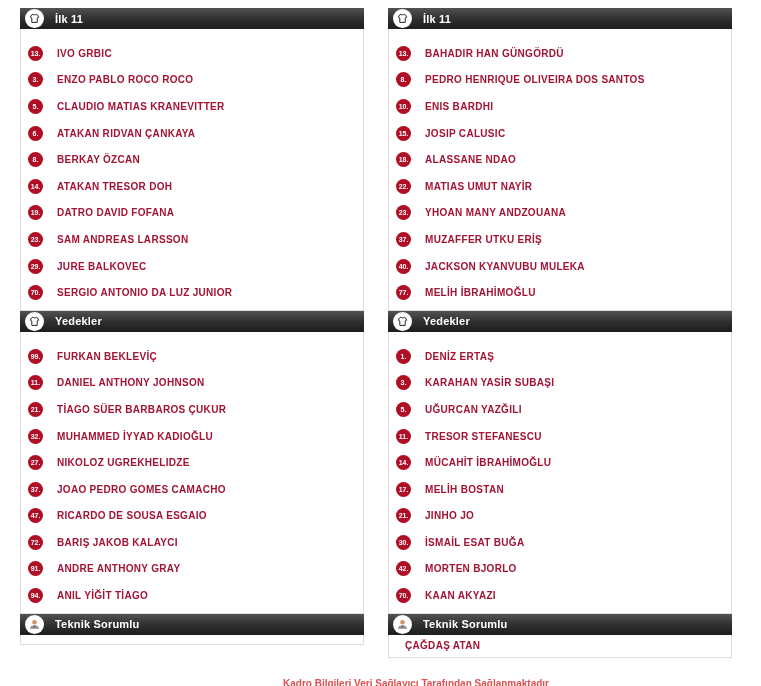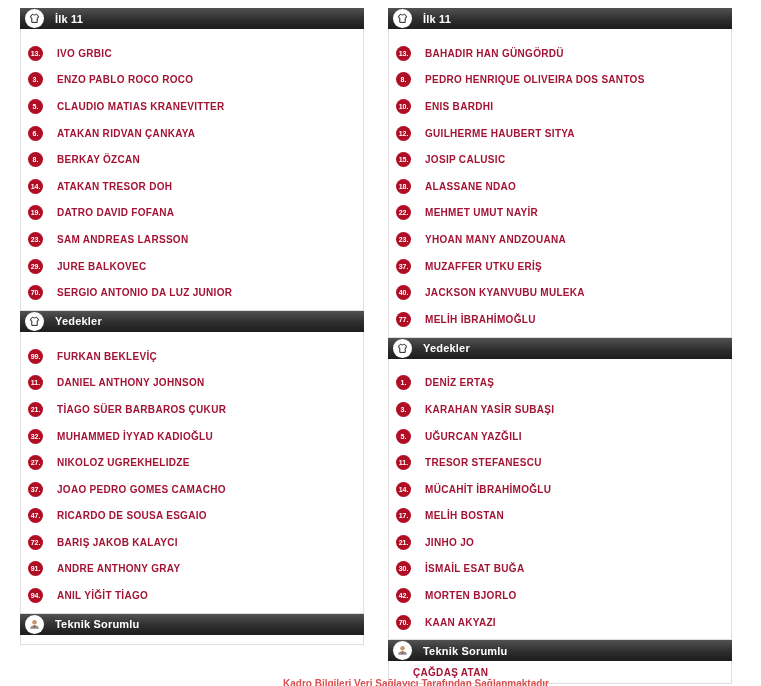--- a/index.html
+++ b/index.html
@@ -90,21 +90,21 @@
   }
   .coach-body {
     height: 23px;
     background: #ffffff;
     border-left: 1px solid #dedede;
     border-right: 1px solid #dedede;
     border-bottom: 1px solid #dedede;
     box-sizing: border-box;
     display: flex;
     align-items: center;
-    padding-left: 24px;
+    padding-left: 16px;
   }
   .coach-name {
     color: #a31334;
     font-size: 10px;
     font-weight: bold;
     letter-spacing: 0.3px;
   }
 
   .footer-note {
     position: absolute;
@@ -277,38 +277,34 @@
         <div class="player-row">
           <span class="number-badge">8.</span>
           <span class="player-name">PEDRO HENRIQUE OLIVEIRA DOS SANTOS</span>
         </div>
 
         <div class="player-row">
           <span class="number-badge">10.</span>
           <span class="player-name">ENIS BARDHI</span>
         </div>
 
-        <div class="player-row">
-          <span class="number-badge">12.</span>
-          <span class="player-name">GUILHERME HAUBERT SITYA</span>
-        </div>
 
         <div class="player-row">
           <span class="number-badge">15.</span>
           <span class="player-name">JOSIP CALUSIC</span>
         </div>
 
         <div class="player-row">
           <span class="number-badge">18.</span>
           <span class="player-name">ALASSANE NDAO</span>
         </div>
 
         <div class="player-row">
           <span class="number-badge">22.</span>
-          <span class="player-name">MEHMET UMUT NAYİR</span>
+          <span class="player-name">MATIAS UMUT NAYİR</span>
         </div>
 
         <div class="player-row">
           <span class="number-badge">23.</span>
           <span class="player-name">YHOAN MANY ANDZOUANA</span>
         </div>
 
         <div class="player-row">
           <span class="number-badge">37.</span>
           <span class="player-name">MUZAFFER UTKU ERİŞ</span>

